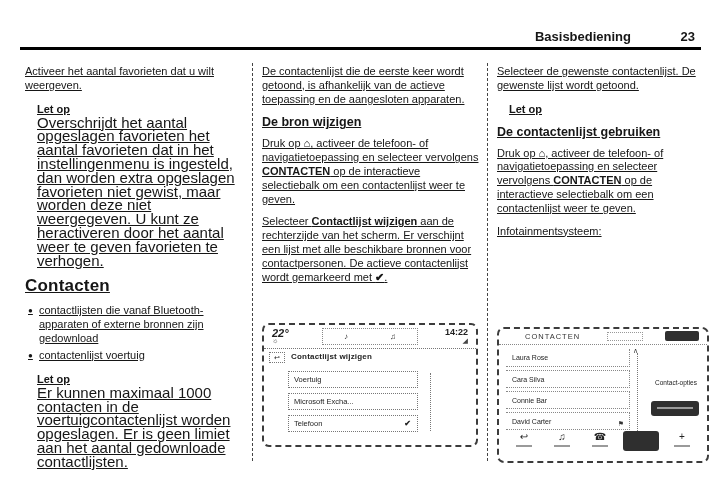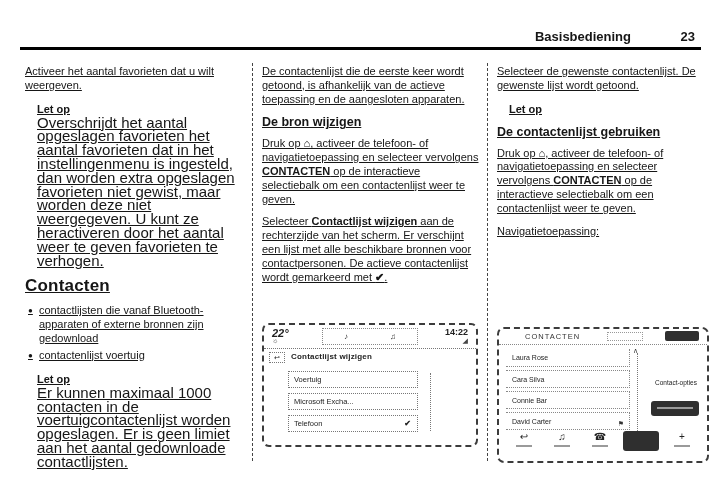--- a/index.html
+++ b/index.html
@@ -153,21 +153,21 @@
     </div>
   </div>
 
   <div class="col col3">
     <div class="p">Selecteer de gewenste contactenlijst. De gewenste lijst wordt getoond.</div>
     <div class="note">
       <div class="note-lbl">Let op</div>
     </div>
     <h3>De contactenlijst gebruiken</h3>
     <div class="p"><span>Druk op ⌂, activeer de telefoon- of navigatietoepassing en selecteer vervolgens </span><span class="bold">CONTACTEN</span><span> op de interactieve selectiebalk om een contactenlijst weer te geven.</span></div>
-    <div class="p">Navigatietoepassing:</div>
+    <div class="p">Infotainmentsysteem:</div>
 
     <div class="shot shot2">
       <div class="s2-tabs">
         <span class="s2-tab1">CONTACTEN</span>
         <span class="s2-tab2"></span>
         <span class="s2-badge"></span>
       </div>
       <div class="s2-list">
         <div class="s2-item">
           <span>Laura Rose</span>

